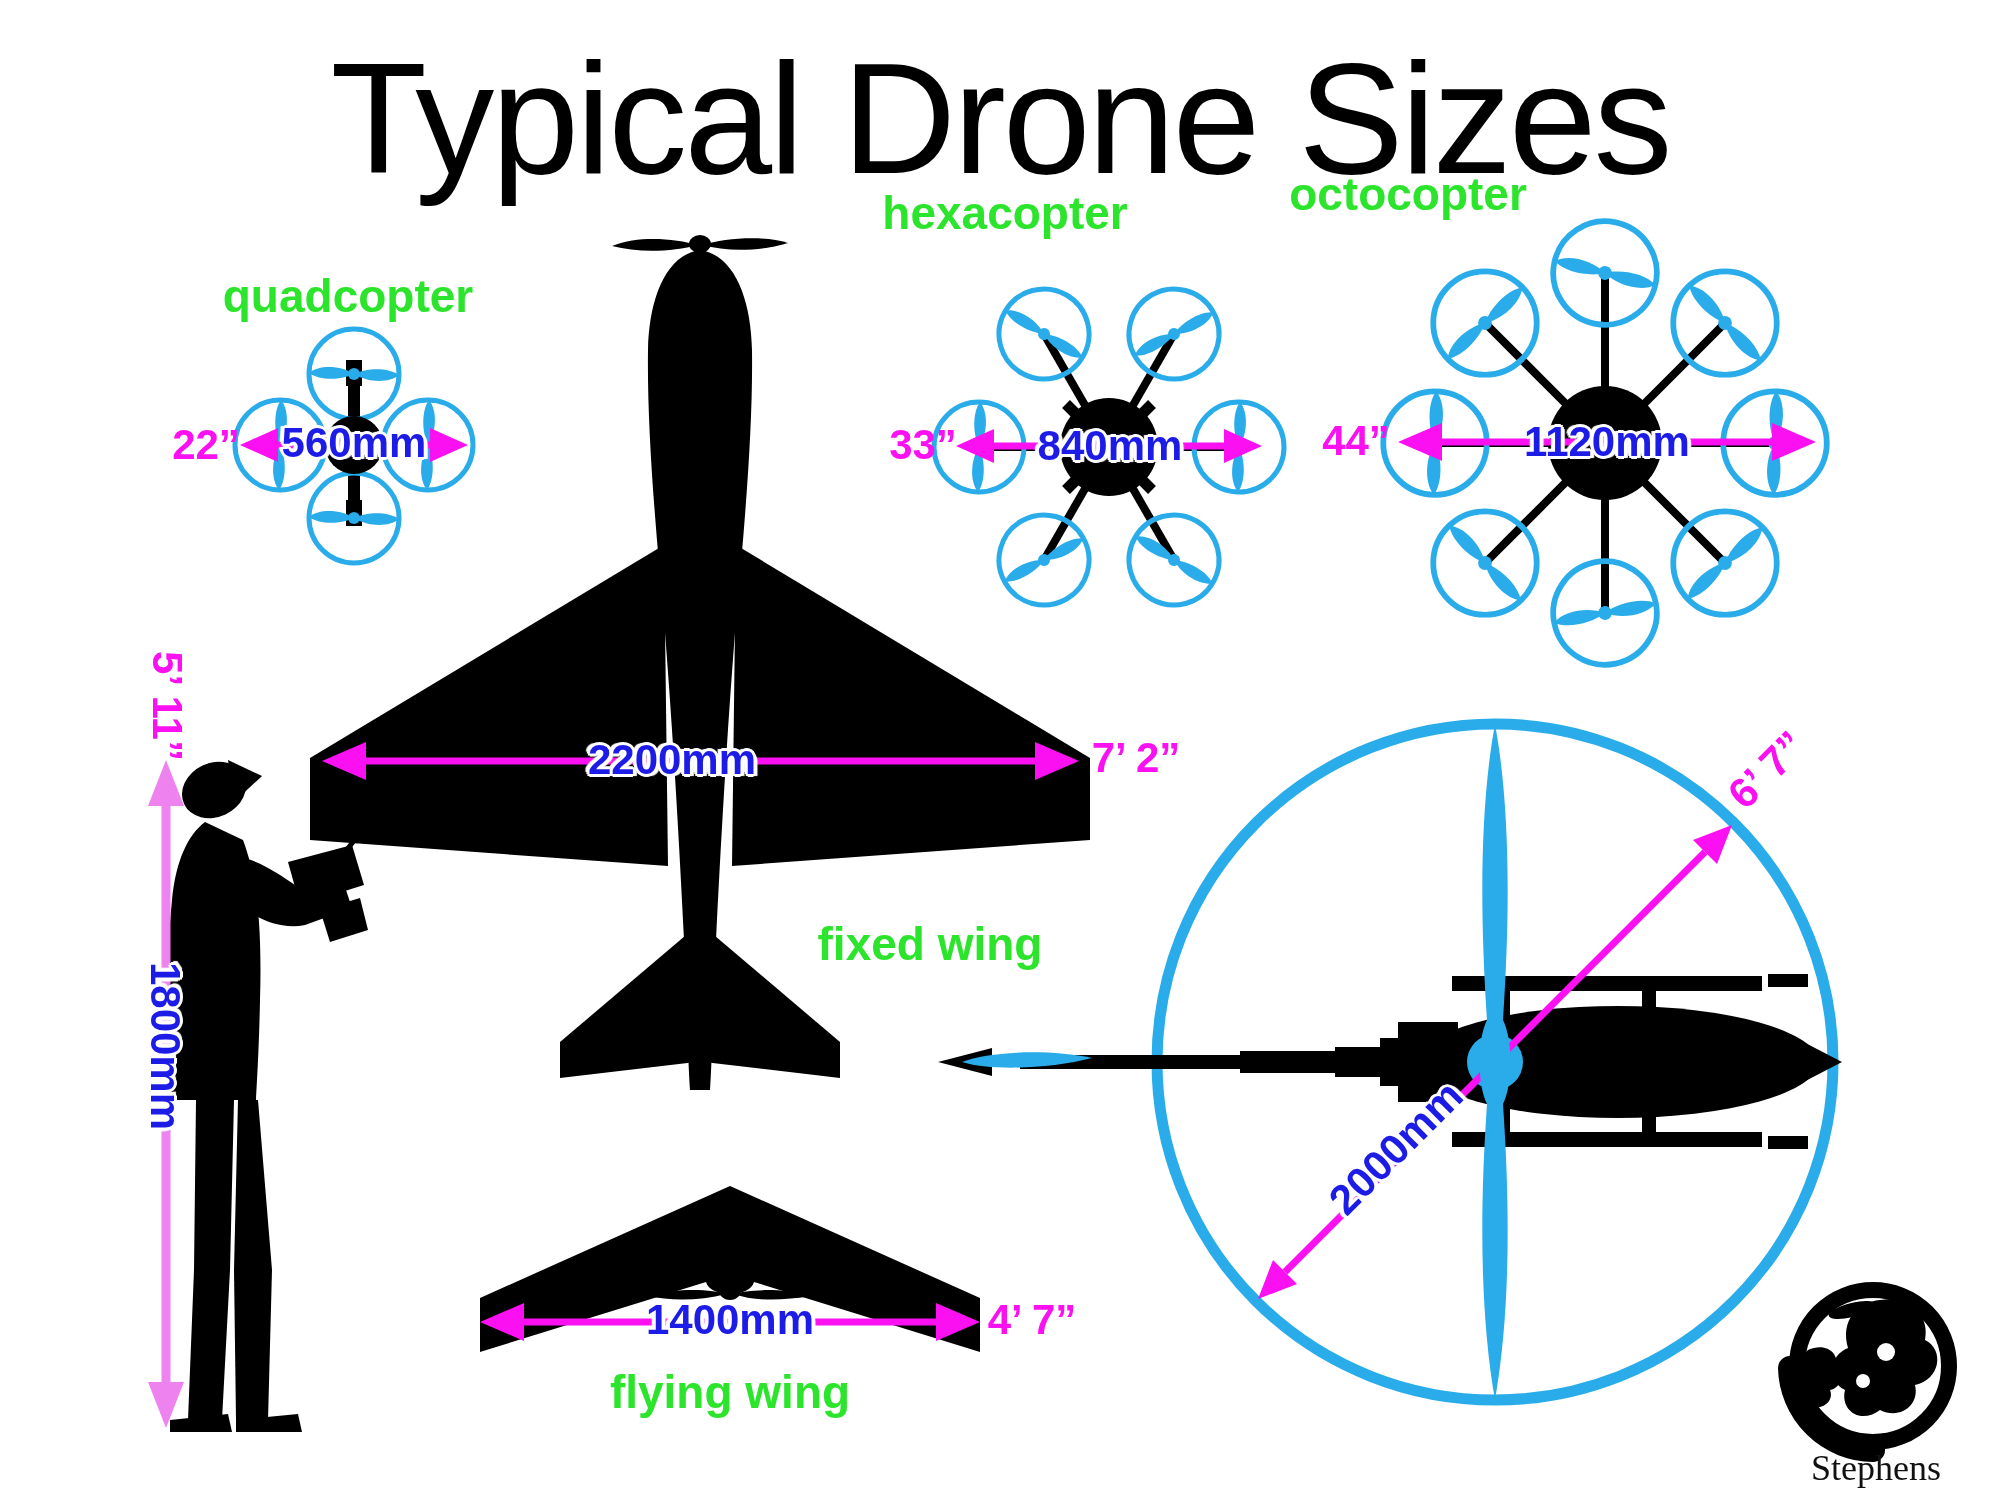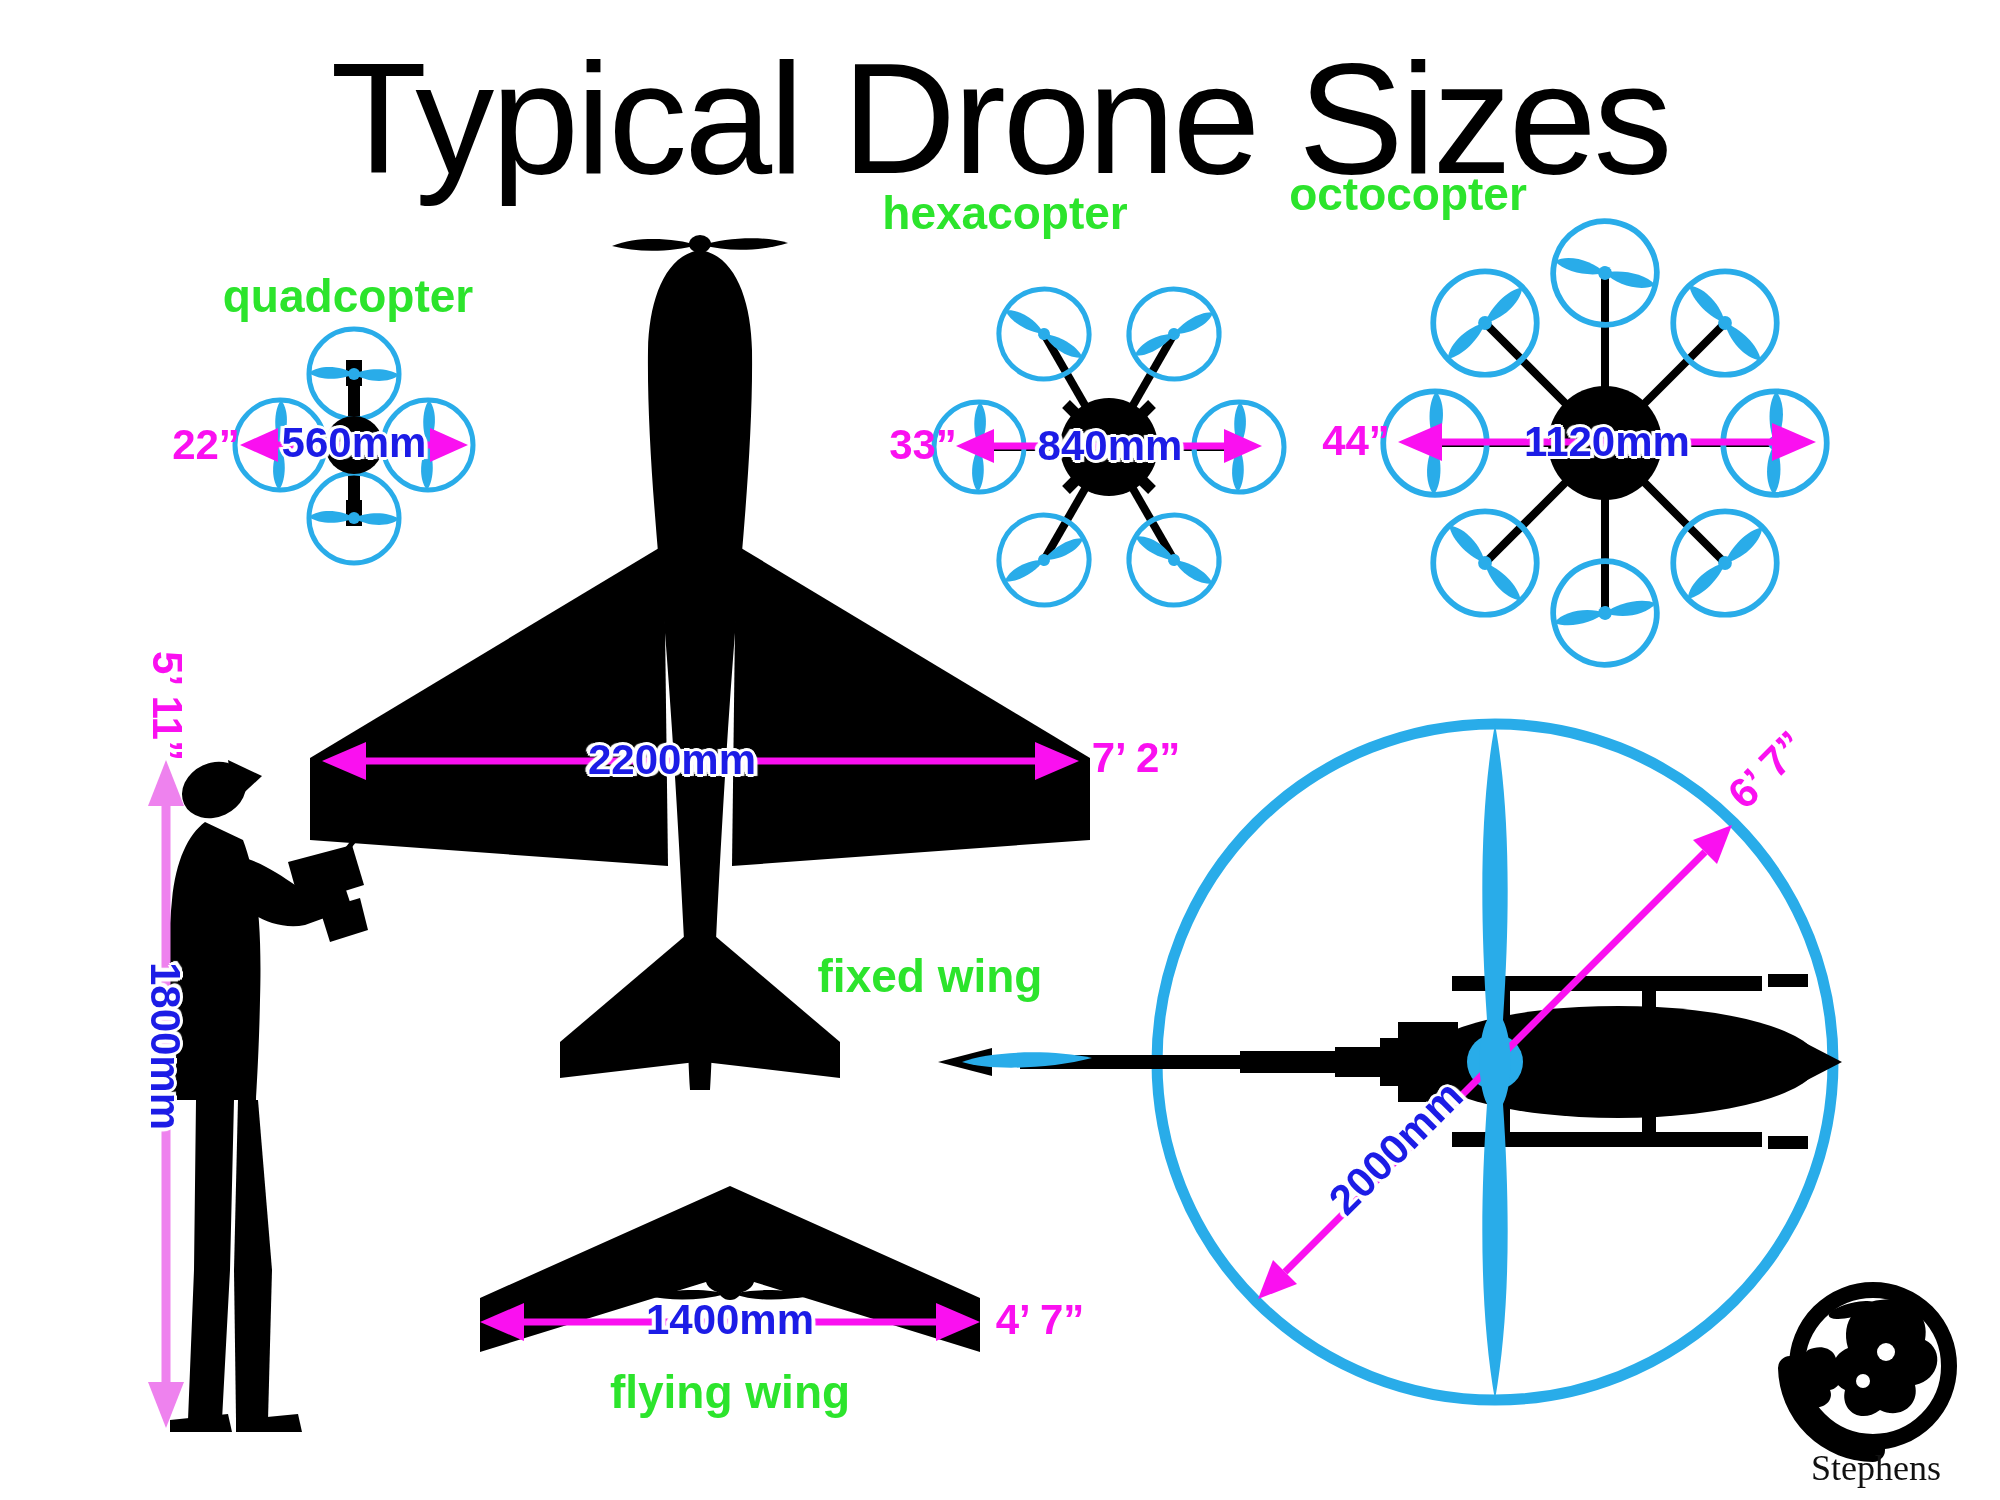--- a/index.html
+++ b/index.html
@@ -211,27 +211,27 @@
 <div class="txt imperial" style="left:206px;top:445px;">22”</div>
 
 <div class="txt green" style="left:1005px;top:213px;">hexacopter</div>
 <div class="txt metric" style="left:1110px;top:446px;">840mm</div>
 <div class="txt imperial" style="left:923px;top:445px;">33”</div>
 
 <div class="txt green" style="left:1408px;top:194px;">octocopter</div>
 <div class="txt metric" style="left:1607px;top:442px;">1120mm</div>
 <div class="txt imperial" style="left:1356px;top:441px;">44”</div>
 
-<div class="txt green" style="left:930px;top:944px;margin-top:32px;">fixed wing</div>
+<div class="txt green" style="left:930px;top:944px;">fixed wing</div>
 <div class="txt metric" style="left:672px;top:760px;">2200mm</div>
 <div class="txt imperial" style="left:1136px;top:758px;">7’ 2”</div>
 
 <div class="txt green" style="left:730px;top:1392px;text-align:right;">flying wing</div>
 <div class="txt metric" style="left:730px;top:1320px;">1400mm</div>
-<div class="txt imperial" style="left:1032px;top:1320px;margin-left:8px;">4’ 7”</div>
+<div class="txt imperial" style="left:1032px;top:1320px;">4’ 7”</div>
 
 <div class="txt metric rotm45" style="left:1396px;top:1148px;">2000mm</div>
 <div class="txt imperial rotm45" style="left:1767px;top:770px;">6’ 7”</div>
 
 <div class="txt imperial rot90" style="left:167px;top:706px;">5’ 11”</div>
 <div class="txt metric rot90" style="left:165px;top:1046px;">1800mm</div>
 
 <div class="txt credit" style="left:1876px;top:1468px;">Stephens</div>
 
 </div>

